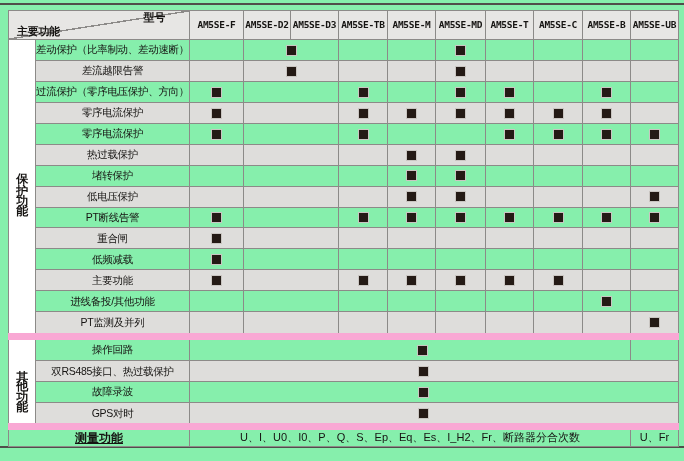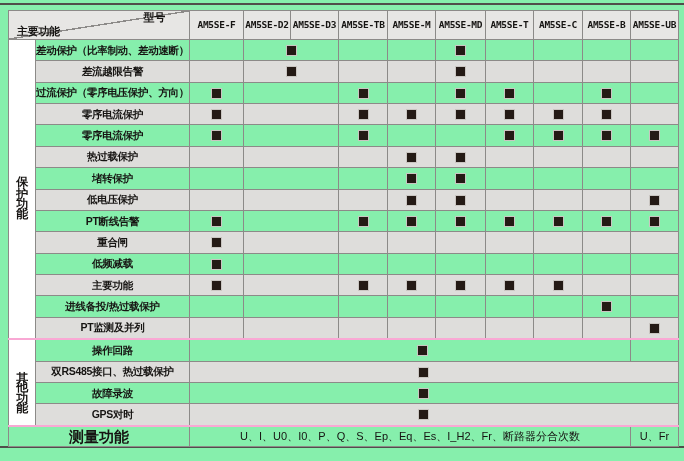--- a/index.html
+++ b/index.html
@@ -9,35 +9,35 @@
   #rule-top{top:3px;height:2px;}
   #rule-bottom{top:446px;height:2px;}
   table{position:absolute;left:8px;top:10px;width:670px;height:437px;
         border-collapse:collapse;table-layout:fixed;}
   td{border:1px solid #8c8a88;padding:0;text-align:center;vertical-align:middle;
      overflow:hidden;line-height:1.05;}
   thead td{height:28px;background:#e7e6e4;font-family:"DejaVu Sans Mono","Liberation Mono",monospace;
            font-size:9.5px;font-weight:bold;letter-spacing:-0.3px;}
   tr.g td{background:#dedddb;}
   td.cat{background:#ffffff;}
-  .feat{font-weight:bold;font-size:10.5px;letter-spacing:-0.3px;white-space:nowrap;}
+  .feat{font-weight:normal;font-size:10.5px;letter-spacing:-0.3px;white-space:nowrap;}
   .vlabel{display:inline-block;writing-mode:vertical-lr;text-orientation:upright;
           font-size:12px;font-weight:bold;letter-spacing:10px;}
   .sq{display:inline-block;width:9px;height:9px;background:#241a15;
       box-shadow:0 0 0 1px #c9c5c1;vertical-align:middle;}
   td.corner{padding:0;}
   .corner-in{position:relative;width:100%;height:28px;
      background:linear-gradient(to bottom right,
        transparent calc(50% - 0.7px),#8c8a88 calc(50% - 0.7px),
        #8c8a88 calc(50% + 0.7px),transparent calc(50% + 0.7px));}
   .corner-top{position:absolute;top:1px;right:24px;font-size:11px;font-weight:bold;}
   .corner-bottom{position:absolute;bottom:1px;left:8px;font-size:11px;font-weight:bold;}
   .mtext{font-size:11px;font-weight:normal;letter-spacing:0;}
-  .mlabel{font-size:15px;font-weight:bold;}
-  tr.sec td{border-top:2px solid #f9a8d4;}
+  .mlabel{font-size:12px;font-weight:bold;text-decoration:underline;}
+  tr.sec td{border-top:7px solid #f9a8d4;}
   .shift-r{padding-left:25px;}
   .shift-l{padding-right:22px;}
 </style>
 </head>
 <body>
 
 <div id="page">
   <div class="rule" id="rule-top"></div>
   <div class="rule" id="rule-bottom"></div>
 
@@ -220,21 +220,21 @@
         <td colspan="2"></td>
         <td><span class="sq"></span></td>
         <td><span class="sq"></span></td>
         <td><span class="sq"></span></td>
         <td><span class="sq"></span></td>
         <td><span class="sq"></span></td>
         <td></td>
         <td></td>
       </tr>
       <tr>
-        <td class="feat">进线备投/热过载保护</td>
+        <td class="feat">进线备投/其他功能</td>
         <td></td>
         <td colspan="2"></td>
         <td></td>
         <td></td>
         <td></td>
         <td></td>
         <td></td>
         <td><span class="sq"></span></td>
         <td></td>
       </tr>

